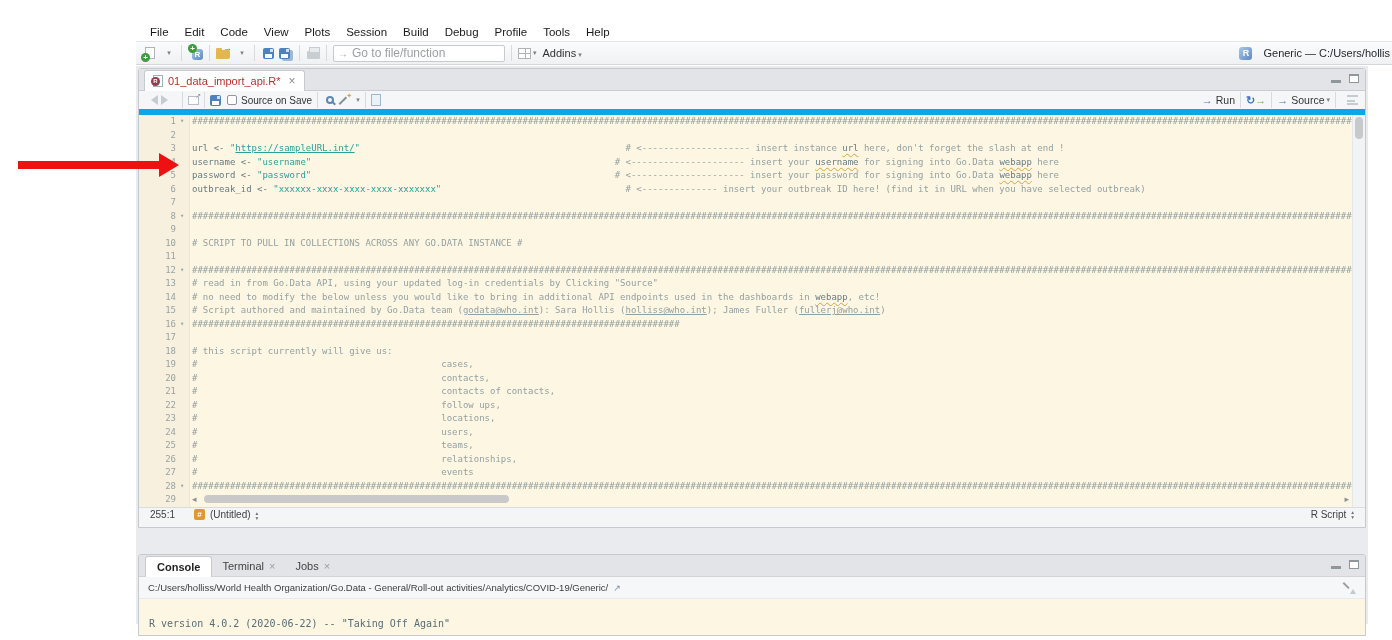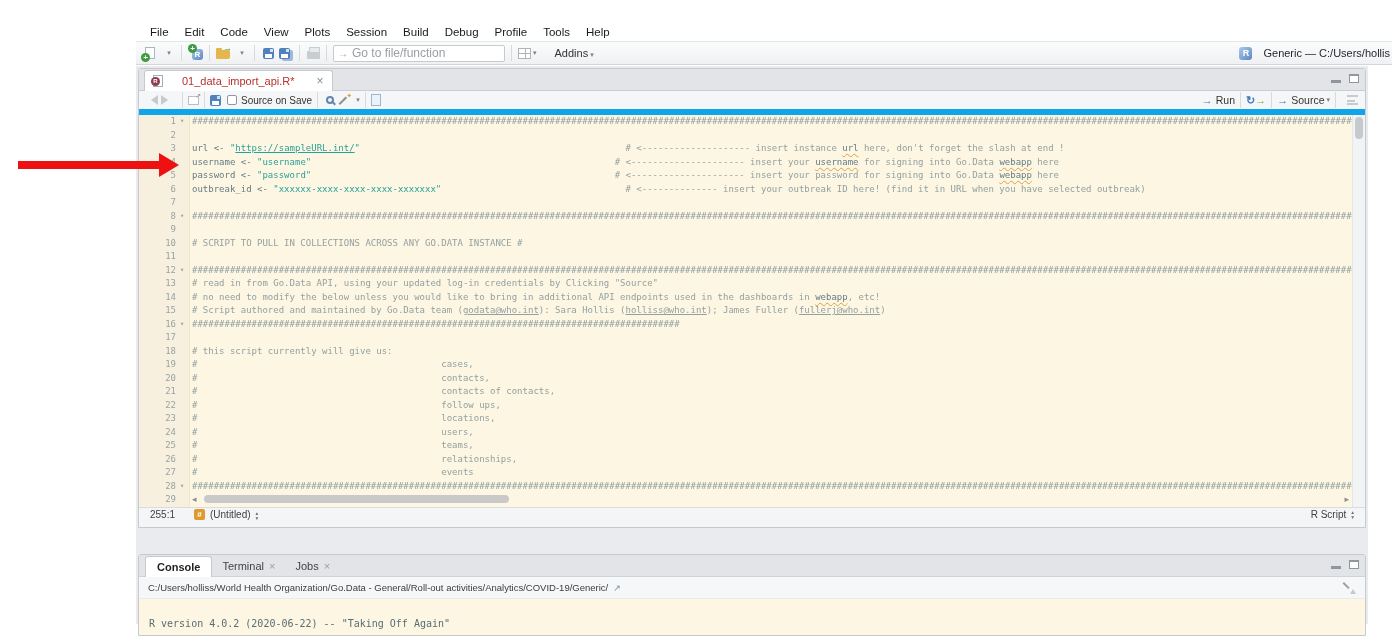--- a/index.html
+++ b/index.html
@@ -47,35 +47,35 @@
   .printer::before { content:""; position:absolute; left:2px; top:-4px; width:9px; height:4px; background:#E8EBED; border:1px solid #C8CDD2; }
   .gotobox { display:flex; align-items:center; width:172px; height:17px; background:#fff;
              border:1px solid #C7CBCF; border-radius:2px; margin:0 2px; padding:0 4px; }
   .gotobox .goico { color:#9AA0A6; font-size:10px; font-weight:bold; margin-right:4px; }
   .gotobox input { border:none; outline:none; width:130px; font-size:12px; color:#444;
                    font-family:"Liberation Sans",sans-serif; background:transparent; }
   .gotobox input::placeholder { color:#9AA0A6; }
   .panesico { width:13px; height:11px; border:1px solid #AEB4BA; position:relative; background:#fff; }
   .panesico::before { content:""; position:absolute; left:50%; top:0; bottom:0; width:1px; background:#AEB4BA; }
   .panesico::after { content:""; position:absolute; top:50%; left:0; right:0; height:1px; background:#AEB4BA; }
-  .addins { font-size:11px; color:#333; margin-left:16px; display:flex; align-items:flex-end; }
+  .addins { font-size:11px; color:#333; margin-left:4px; display:flex; align-items:flex-end; }
   .project { margin-left:auto; display:flex; align-items:center; gap:11px; white-space:nowrap;
              overflow:hidden; padding-right:2px; font-size:11px; color:#24292F; }
 
   
   .workspace { position:absolute; left:0; top:42px; width:1232px; height:558px; background:#E9EBEE; }
   .pane { position:absolute; left:2px; width:1228px; background:#fff; border:1px solid #C6CACE;
           border-radius:3px 3px 0 0; overflow:hidden; }
   .editor-pane { top:2px; height:460px; }
   .console-pane { top:488px; height:82px; background:#FDF6E3; }
 
   
   .tabstrip { height:22px; background:#E2E4E7; border-bottom:1px solid #C9CDD1; display:flex;
               align-items:flex-end; padding-left:5px; position:relative; }
-  .tab-active { display:flex; align-items:center; gap:19px; background:#FFF; height:21px;
+  .tab-active { display:flex; align-items:center; gap:5px; background:#FFF; height:21px;
                 border:1px solid #C6CACE; border-bottom:none; border-radius:3px 3px 0 0;
                 padding:0 8px; position:relative; top:1px; }
   .tab-title-red { font-size:11px; color:#B5322D; }
   .tab-close { color:#8A9096; font-size:12px; line-height:10px; margin-left:3px; }
   .filedoc { width:10px; height:12px; background:#fff; border:1px solid #9FB0C0; position:relative; }
   .filedoc::after { content:"R"; position:absolute; left:-3px; top:1px; width:9px; height:9px; background:#8A3E4E;
                     border-radius:50%; color:#fff; font-size:6px; line-height:9px; text-align:center; font-weight:bold; }
   .pane-btns { position:absolute; right:6px; top:5px; display:flex; gap:8px; align-items:center; }
   .ico-min { width:10px; height:8px; border-bottom:3px solid #8F969C; }
   .ico-max { width:10px; height:9px; border:1px solid #8F969C; border-top-width:2px; background:#fff; }

